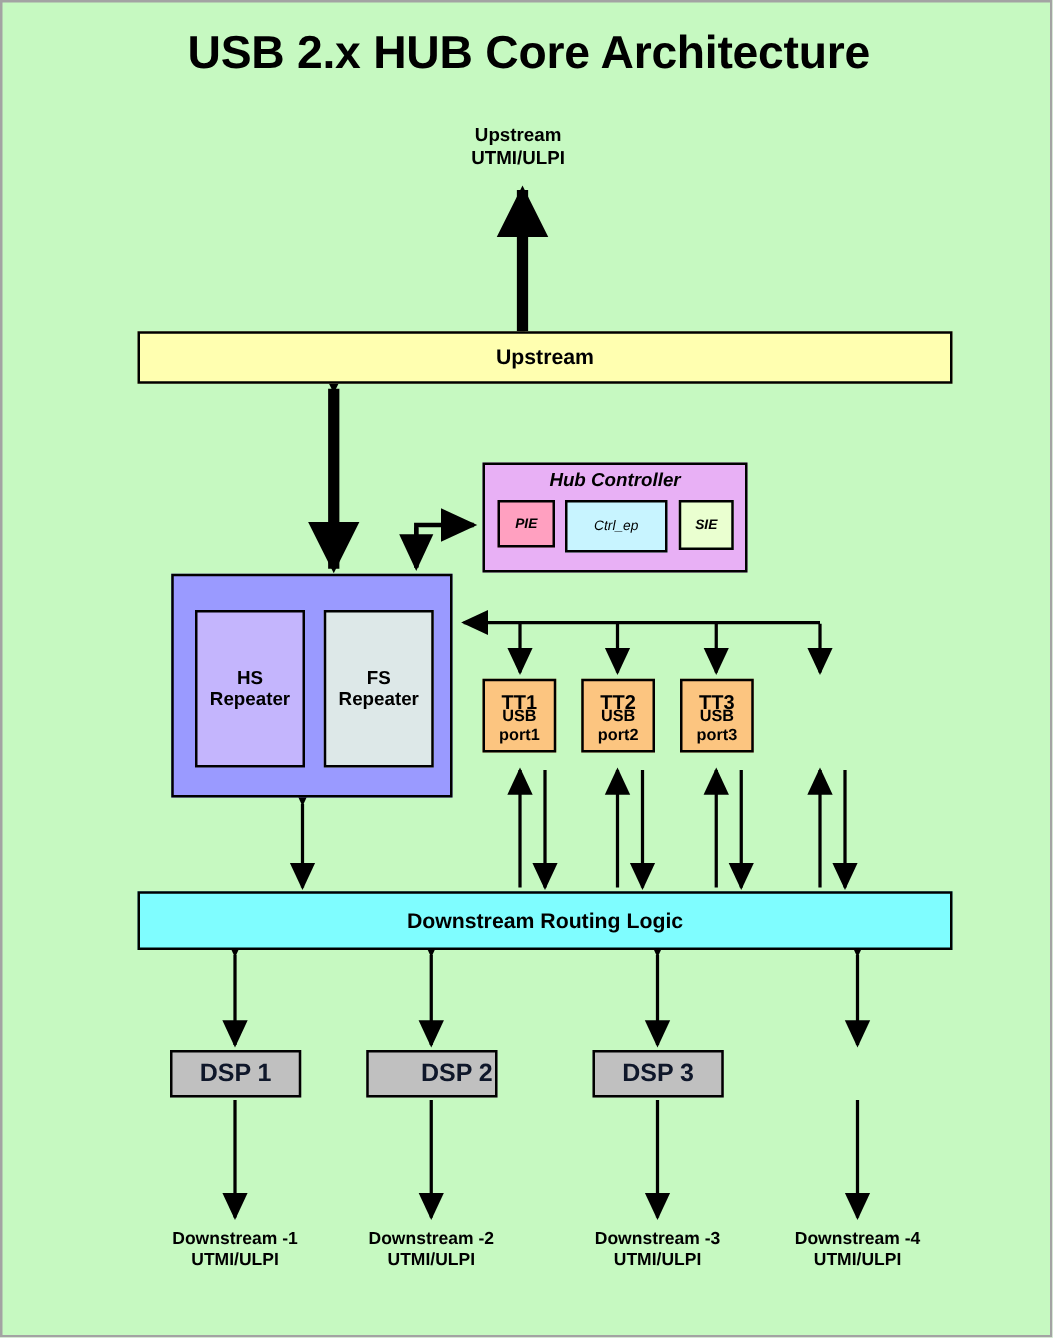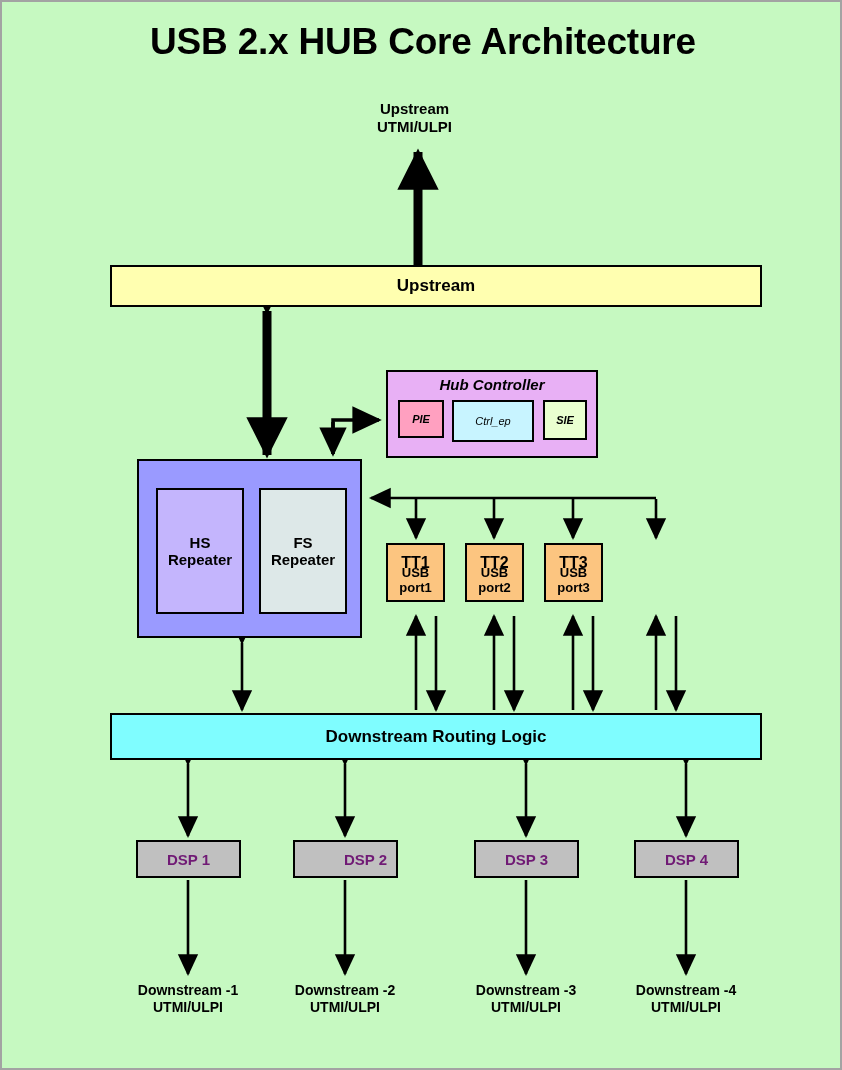--- a/index.html
+++ b/index.html
@@ -179,23 +179,23 @@
     position: absolute;
     box-sizing: border-box;
     border: 2px solid #000000;
     background: #c0c0c0;
     width: 105px;
     height: 38px;
     top: 838px;
     display: flex;
     align-items: center;
     justify-content: center;
-    font-size: 15px;
-    font-weight: bold;
-    color: #701a75;
+    font-size: 20px;
+    font-weight: bold;
+    color: #0f172a;
     z-index: 3;
   }
 
   
   .ds-label {
     position: absolute;
     top: 980px;
     width: 190px;
     text-align: center;
     font-size: 14px;
@@ -307,21 +307,20 @@
   <div class="tt-block" style="left:542px;">
     <div class="tt-name">TT3</div>
     <div class="tt-port">USB port3</div>
   </div>
 
   <div id="routing-logic" class="node">Downstream Routing Logic</div>
 
   <div class="dsp-block" style="left:134px;">DSP 1</div>
   <div class="dsp-block" style="left:291px;padding-left:40px;">DSP 2</div>
   <div class="dsp-block" style="left:472px;">DSP 3</div>
-  <div class="dsp-block" style="left:632px;">DSP 4</div>
 
   <div class="ds-label" style="left:91px;">Downstream -1
 UTMI/ULPI</div>
   <div class="ds-label" style="left:248px;">Downstream -2
 UTMI/ULPI</div>
   <div class="ds-label" style="left:429px;">Downstream -3
 UTMI/ULPI</div>
   <div class="ds-label" style="left:589px;">Downstream -4
 UTMI/ULPI</div>
 

